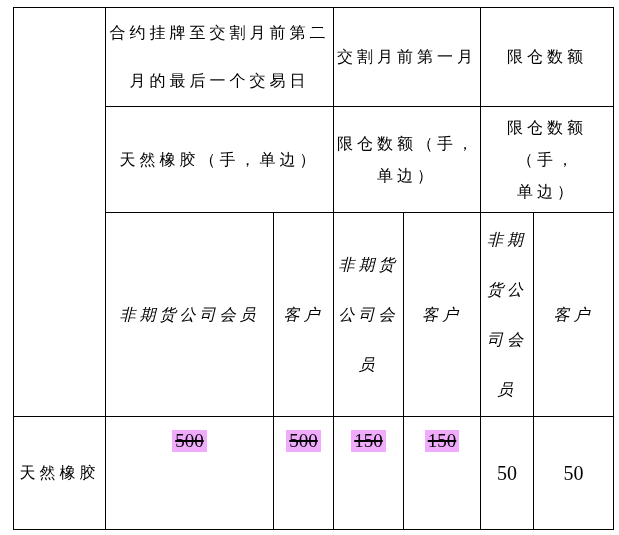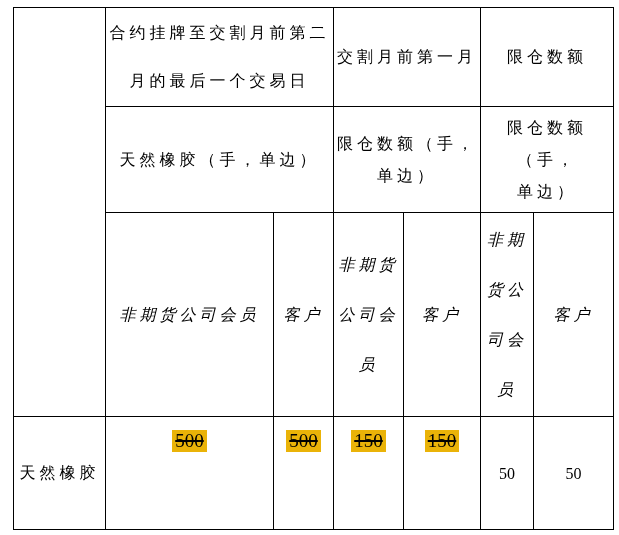--- a/index.html
+++ b/index.html
@@ -56,27 +56,27 @@
     padding: 13px 0 7px 0;
   }
   .num {
     font-family: "Liberation Serif", "DejaVu Serif", serif;
     letter-spacing: 0;
   }
   .old-val {
     font-size: 19px;
     line-height: 22px;
     color: #000000;
-    background: #eab308;
+    background: #f0abfc;
     text-decoration: line-through;
     text-decoration-thickness: 2px;
     padding: 0 3px;
   }
   .plain-val {
-    font-size: 16px;
+    font-size: 20px;
     letter-spacing: 0;
   }
 </style>
 </head>
 <body>
 
 <div class="page">
   <table class="limits">
     <colgroup>
       <col style="width:92px">

